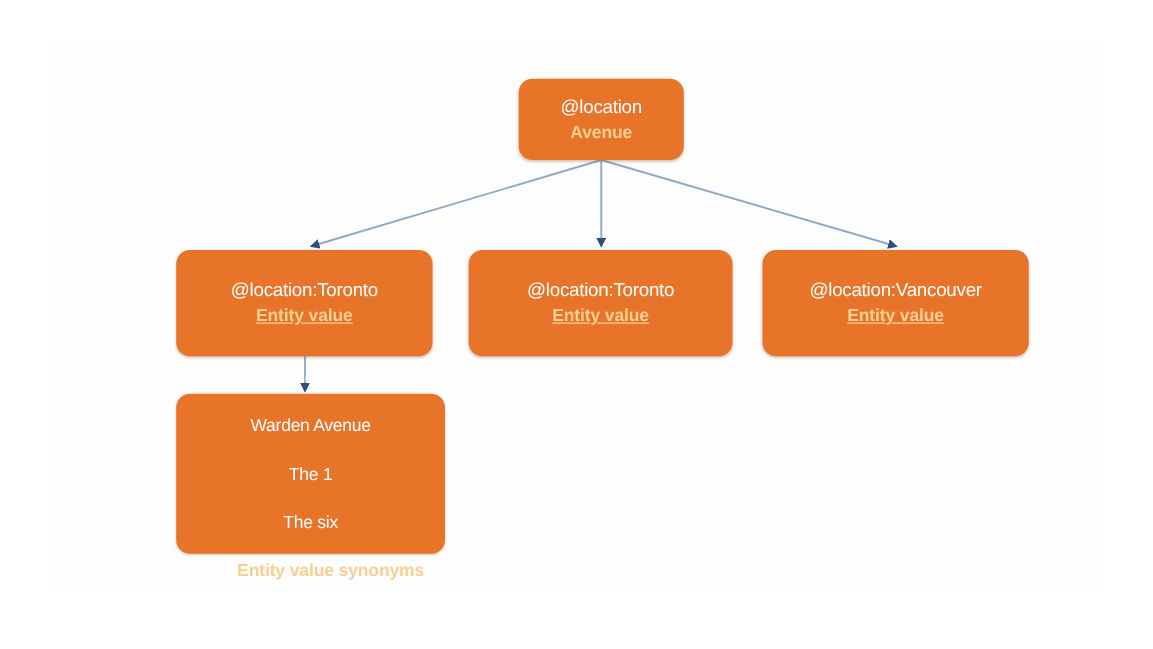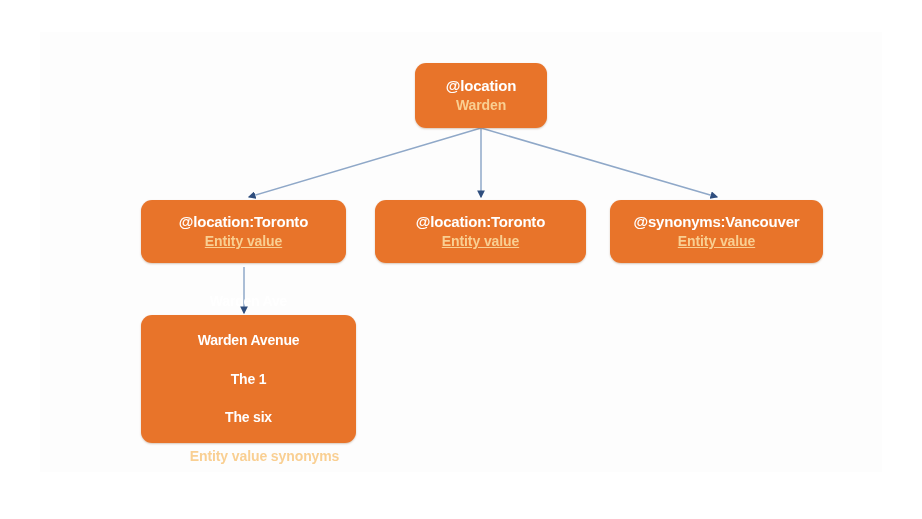--- a/index.html
+++ b/index.html
@@ -40,21 +40,21 @@
     border-radius: 11px;
     box-sizing: border-box;
     display: flex;
     flex-direction: column;
     align-items: center;
     justify-content: center;
     box-shadow: 0 1px 2px rgba(120, 60, 10, 0.28);
   }
   .node .title {
     color: #ffffff;
-    font-weight: bold;
+    font-weight: normal;
     letter-spacing: -0.2px;
     line-height: 1.34;
     text-align: center;
     white-space: nowrap;
   }
   .node .subtitle {
     color: #f9cf92;
     font-weight: bold;
     letter-spacing: -0.1px;
     line-height: 1.34;
@@ -65,21 +65,21 @@
     left: 415px;
     top: 63px;
     width: 132px;
     height: 65px;
   }
   #node-root .title { font-size: 15px; }
   #node-root .subtitle { font-size: 14px; }
 
   .node-value {
     top: 200px;
-    height: 63px;
+    height: 85px;
   }
   .node-value .title { font-size: 15px; }
   .node-value .subtitle { font-size: 14px; text-decoration: underline; }
 
   #node-toronto   { left: 141px; width: 205px; }
   #node-montreal  { left: 375px; width: 211px; }
   #node-vancouver { left: 610px; width: 213px; }
 
   #node-synonyms {
     left: 141px;
@@ -110,35 +110,35 @@
 
     <line x1="481" y1="128" x2="481" y2="197" stroke="#8fa8c8" stroke-width="1.5" marker-end="url(#arrow)"></line>
 
     <line x1="481" y1="128" x2="717" y2="197" stroke="#8fa8c8" stroke-width="1.5" marker-end="url(#arrow)"></line>
 
     <line x1="244" y1="267" x2="244" y2="313" stroke="#8fa8c8" stroke-width="1.5" marker-end="url(#arrow)"></line>
   </svg>
 
   <div class="node" id="node-root">
     <div class="title">@location</div>
-    <div class="subtitle">Warden</div>
+    <div class="subtitle">Avenue</div>
   </div>
 
   <div class="node node-value" id="node-toronto">
     <div class="title">@location:Toronto</div>
     <div class="subtitle">Entity value</div>
   </div>
 
   <div class="node node-value" id="node-montreal">
     <div class="title">@location:Toronto</div>
     <div class="subtitle">Entity value</div>
   </div>
 
   <div class="node node-value" id="node-vancouver">
-    <div class="title">@synonyms:Vancouver</div>
+    <div class="title">@location:Vancouver</div>
     <div class="subtitle">Entity value</div>
   </div>
 
   <div class="node" id="node-synonyms">
     <div class="title">Warden Ave</div>
     <div class="title">Warden Avenue</div>
     <div class="title">The 1</div>
     <div class="title">The six</div>
     <div class="subtitle">Entity value synonyms</div>
   </div>

